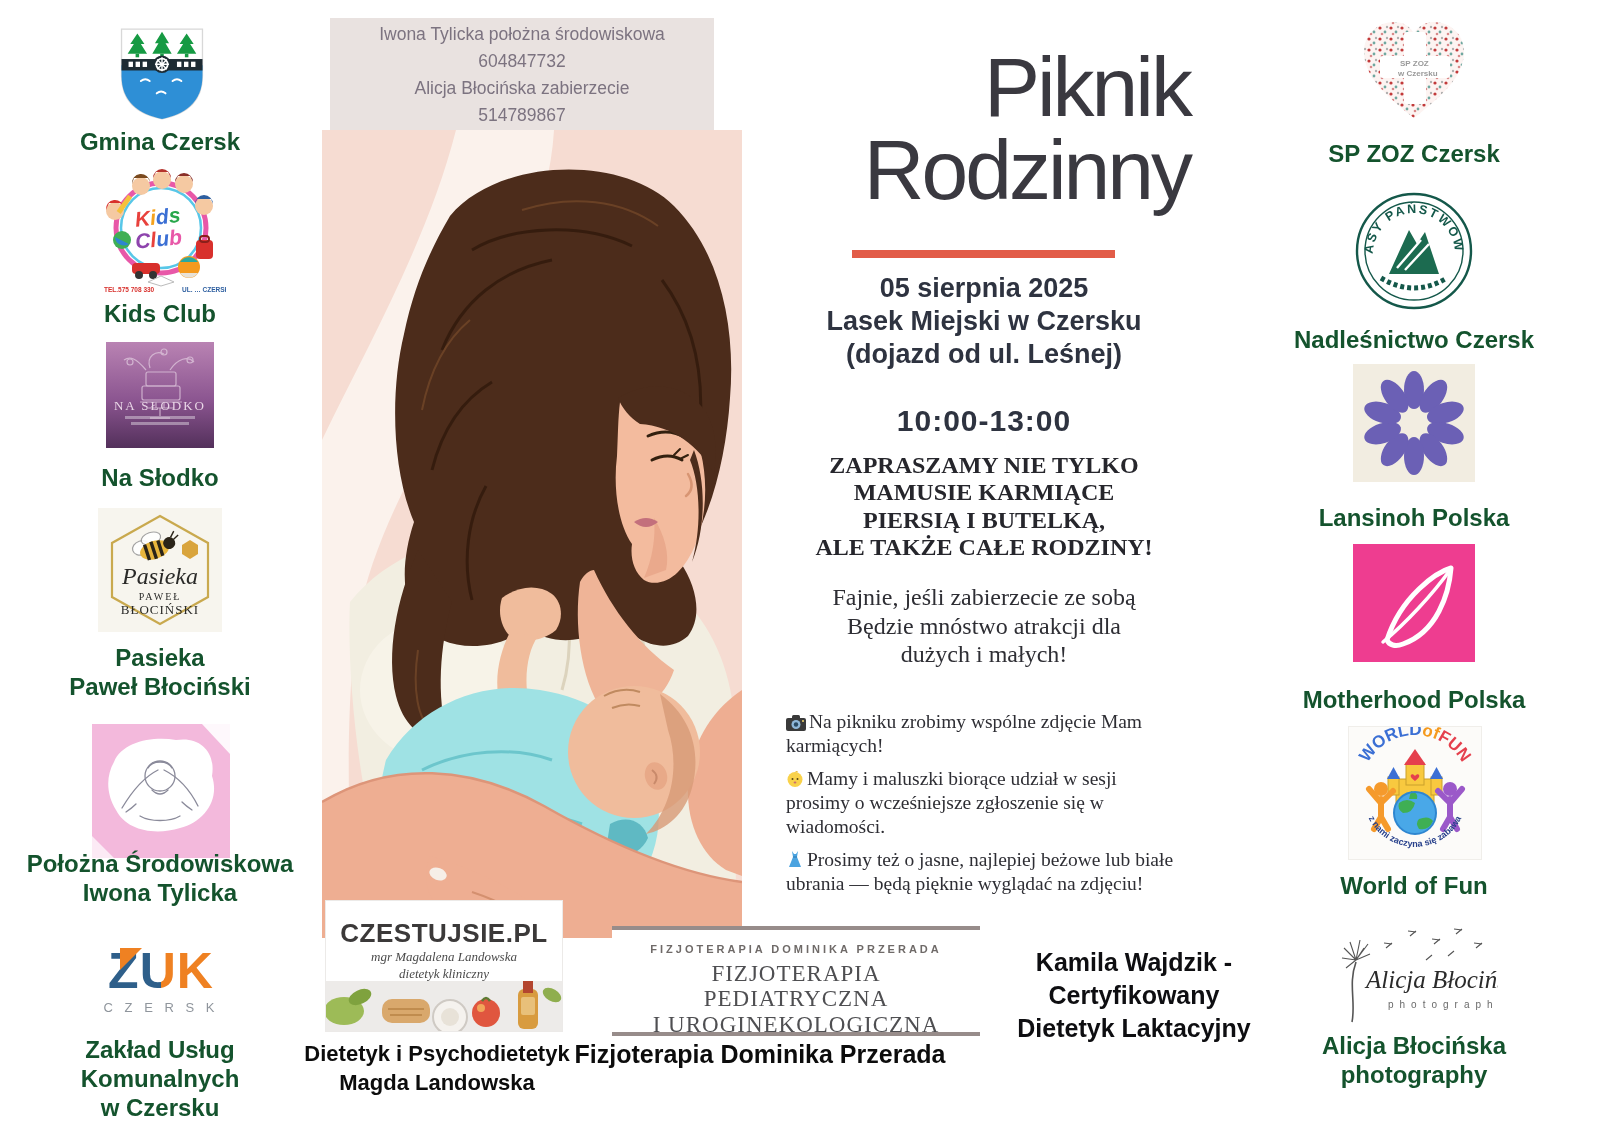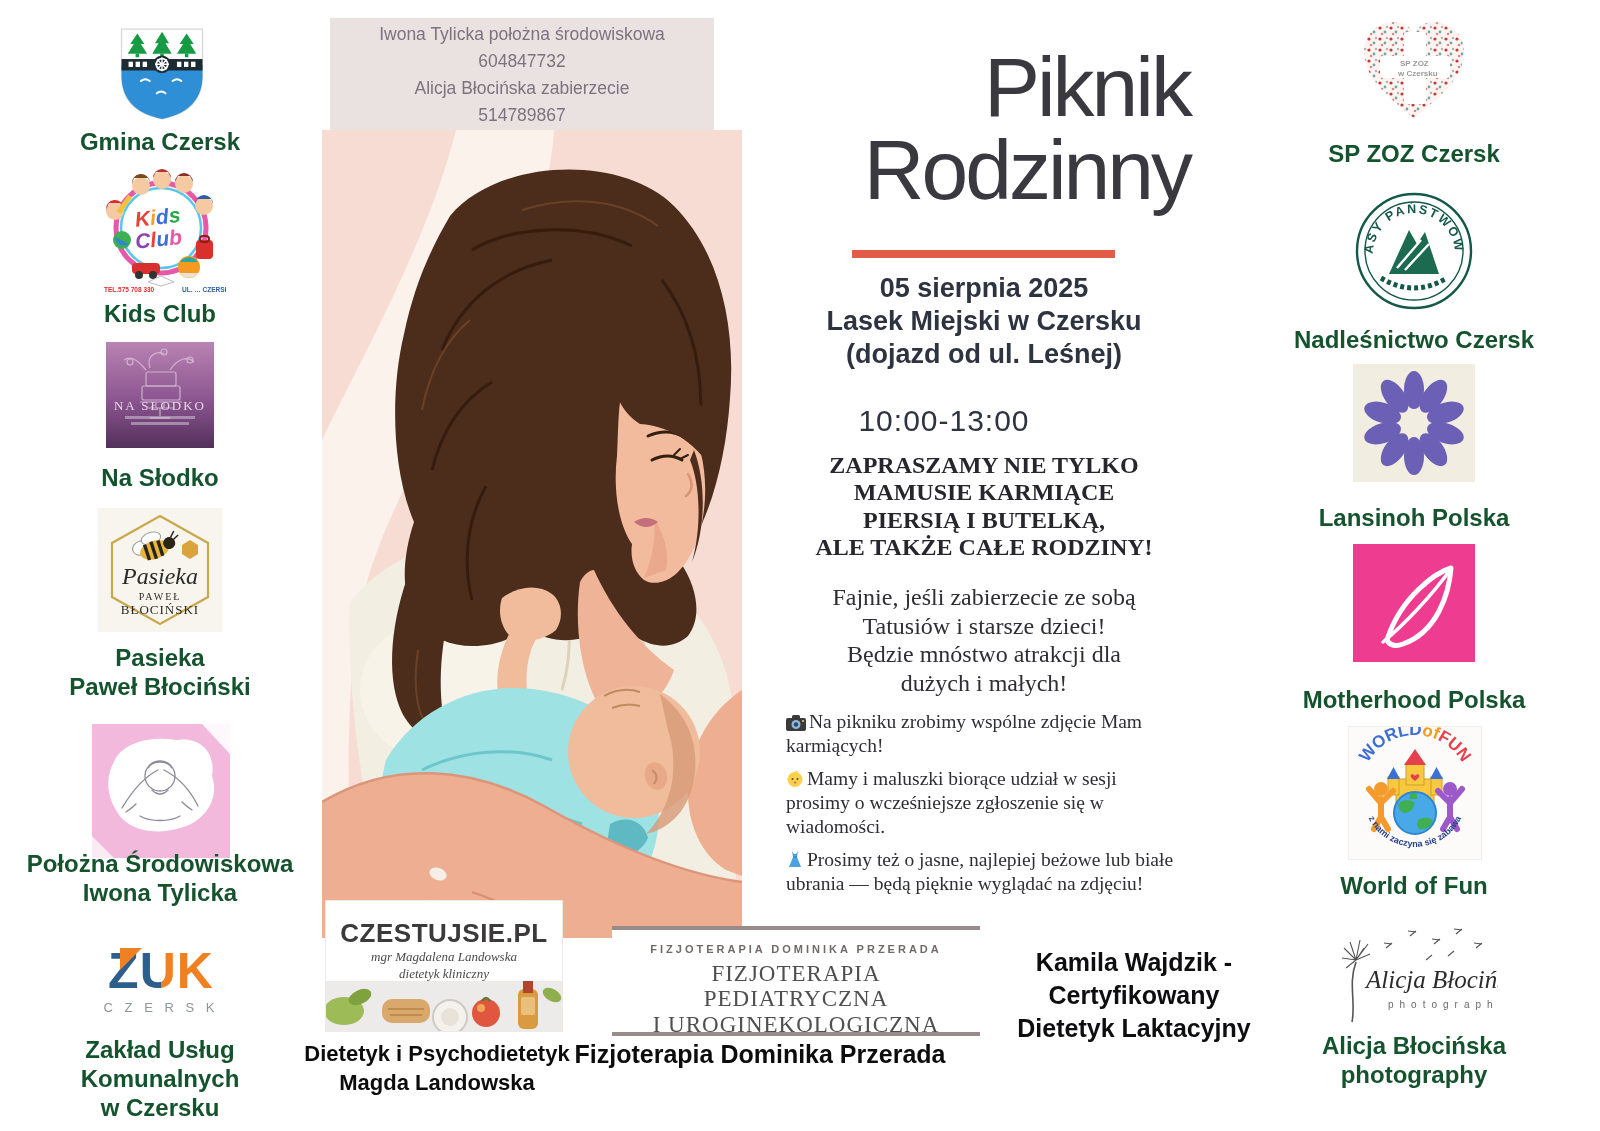--- a/index.html
+++ b/index.html
@@ -12,21 +12,21 @@
   
   .contact{position:absolute;left:330px;top:18px;width:384px;height:112px;background:#e9e2e0;
            text-align:center;font-weight:normal;font-size:17.5px;line-height:1.55;color:#7c7380;
            padding-top:3px;box-sizing:border-box}
   
   .title{position:absolute;left:778px;top:46px;width:412px;text-align:right;font-weight:normal;
          font-size:84px;line-height:.99;letter-spacing:-3px;color:#3a3940}
   .divider{position:absolute;left:852px;top:250px;width:263px;height:8px;background:#e25c48}
   .dateblock{position:absolute;left:778px;top:272px;width:412px;text-align:center;font-weight:bold;
              font-size:27px;line-height:1.23;color:#2e3340}
-  .time{position:absolute;left:738px;top:404px;width:412px;text-align:center;font-weight:normal;
+  .time{position:absolute;left:778px;top:404px;width:412px;text-align:center;font-weight:bold;
         font-size:30px;letter-spacing:1px;color:#2e3340}
   .invite{position:absolute;left:778px;top:452px;width:412px;text-align:center;
           font-family:"Liberation Serif",serif;font-weight:bold;font-size:24px;line-height:1.14;color:#26262c}
   .bodytxt{position:absolute;left:778px;top:583px;width:412px;text-align:center;
            font-family:"Liberation Serif",serif;font-size:24px;line-height:1.19;color:#2e2e34}
   .notes{position:absolute;left:786px;top:710px;width:396px;text-align:left;
          font-family:"Liberation Serif",serif;font-size:19.5px;line-height:1.23;color:#2e2e34}
   .note{margin-bottom:9px}
   .noteicon{display:inline-block;vertical-align:-3px;margin-right:3px}
   
@@ -301,21 +301,20 @@
   </div>
   <div class="time">10:00-13:00</div>
   <div class="invite">
     <div>ZAPRASZAMY NIE TYLKO</div>
     <div>MAMUSIE KARMIĄCE</div>
     <div>PIERSIĄ I BUTELKĄ,</div>
     <div>ALE TAKŻE CAŁE RODZINY!</div>
   </div>
   <div class="bodytxt">
     <div>Fajnie, jeśli zabierzecie ze sobą</div>
-    <div>Tatusiów i starsze dzieci!</div>
     <div>Będzie mnóstwo atrakcji dla</div>
     <div>dużych i małych!</div>
   </div>
   <div class="notes">
     <div class="note">
       <svg class="noteicon" width="20" height="16" viewBox="0 0 20 16">
           <rect x="0" y="3" width="20" height="13" rx="2" fill="#3a3a3a"></rect>
           <rect x="6" y="0" width="8" height="5" rx="1.5" fill="#3a3a3a"></rect>
           <circle cx="10" cy="9.5" r="4.5" fill="#8fb7d9"></circle>
           <circle cx="10" cy="9.5" r="2.2" fill="#2b4a63"></circle>

